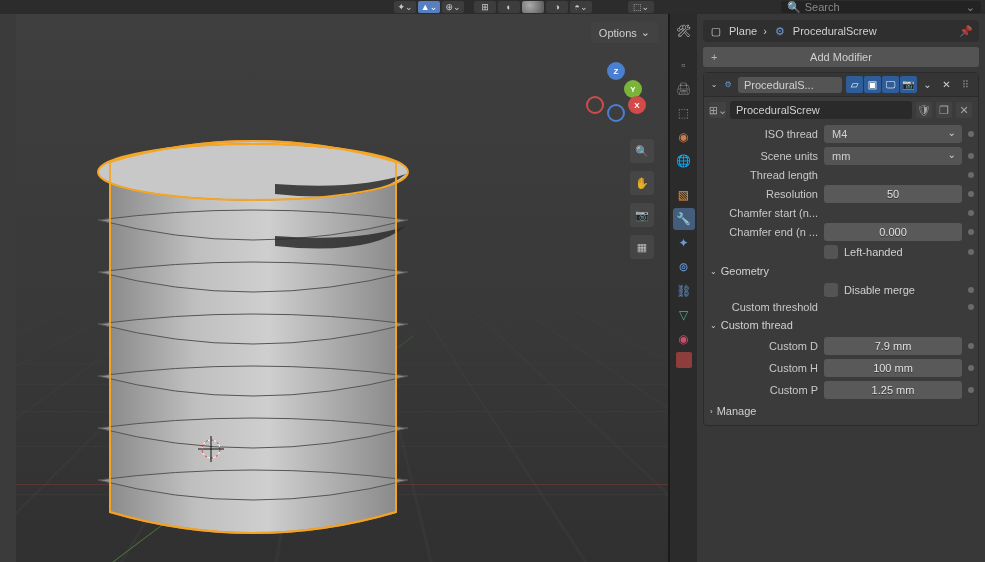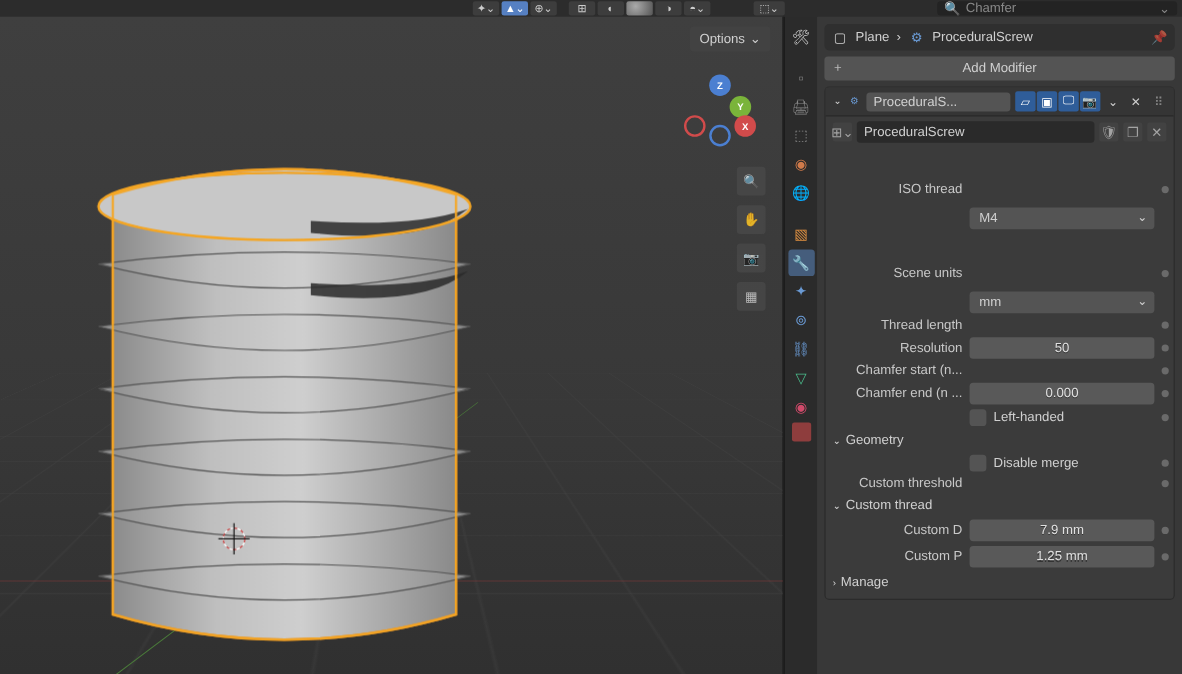--- a/index.html
+++ b/index.html
@@ -10,21 +10,21 @@
 .tb-group { display:flex; gap:2px; align-items:center; }
 .tb-icon { width:22px; height:12px; background:#3d3d3d; border-radius:2px; display:flex; align-items:center; justify-content:center; color:#ccc; font-size:9px; }
 .tb-icon.blue { background:#5680c2; color:#fff; }
 .tb-icon.sphere { background:radial-gradient(circle at 35% 35%, #aaa, #555); }
 .tb-sep { width:6px; }
 .search-box { margin-left:auto; background:#232323; border-radius:3px; width:200px; height:12px; display:flex; align-items:center; padding:0 6px; color:#888; gap:4px; }
 
 .main-row { display:flex; flex:1; min-height:0; }
 
 
-.viewport { position:relative; width:653px; background:linear-gradient(#3f3f3f,#383838 60%,#303030); overflow:hidden; border-right:1px solid #1a1a1a; }
+.viewport { position:relative; width:653px; background:linear-gradient(#3f3f3f,#383838 60%,#303030); overflow:hidden; border-right:1px solid #1a1a1a;margin-left:16px; }
 .floor { position:absolute; inset:0; background-image:
   linear-gradient(rgba(80,80,80,.3) 1px, transparent 1px),
   linear-gradient(90deg, rgba(80,80,80,.3) 1px, transparent 1px);
   background-size:60px 60px; transform:perspective(600px) rotateX(62deg) scale(2.2); transform-origin:50% 90%; opacity:.6; }
 .axis-line { position:absolute; height:1px; width:1000px; top:470px; left:-100px; }
 .axis-x { background:#8c3b3b; transform:perspective(600px) rotateX(62deg) rotateZ(0deg); transform-origin:300px 0; }
 .axis-y { background:#4a7a3a; transform:perspective(600px) rotateX(62deg) rotateZ(-58deg); transform-origin:300px 0; }
 
 .options-btn { position:absolute; top:8px; right:10px; background:#424242; padding:4px 8px; border-radius:3px; display:flex; align-items:center; gap:4px; }
 
@@ -70,21 +70,21 @@
 
 .node-name-row { display:flex; align-items:center; gap:4px; padding:4px 6px; }
 .node-name { flex:1; background:#2a2a2a; padding:3px 6px; border-radius:3px; }
 .nn-btn { width:16px; height:16px; display:flex; align-items:center; justify-content:center; opacity:.7; background:#454545; border-radius:2px; }
 
 .prop-rows { display:flex; flex-direction:column; padding:0 4px 4px; }
 .prow { display:flex; align-items:center; gap:6px; padding:2px 0; }
 .plabel { width:110px; text-align:right; color:#c8c8c8; font-size:11px; white-space:nowrap; overflow:hidden; }
 .pfield { flex:1; background:#545454; border-radius:3px; padding:3px 6px; text-align:center; position:relative; font-size:11px; }
 .pfield.num { background:#595959; color:#e0e0e0; text-shadow:0 1px 0 #333; }
-.pfield.enum { text-align:left; padding-left:8px; display:flex; align-items:center;margin-top:48px; }
+.pfield.enum { text-align:left; padding-left:8px; display:flex; align-items:center; }
 .pfield.enum::after { content:"⌄"; position:absolute; right:6px; top:2px; font-size:10px; }
 .pdot { width:6px; height:6px; border-radius:50%; background:#6a6a6a; margin-left:auto; }
 
 .section-hdr { display:flex; align-items:center; gap:4px; padding:4px 2px; color:#d0d0d0; }
 .section-hdr .chev { font-size:8px; }
 .checkbox-row { display:flex; align-items:center; gap:6px; padding:2px 0; }
 .checkbox-row .plabel { width:110px; }
 .checkbox-row .cb { width:14px; height:14px; background:#545454; border-radius:3px; }
 </style>
 </head>
@@ -99,21 +99,21 @@
     <div class="tb-icon">⊞</div>
     <div class="tb-icon">◐</div>
     <div class="tb-icon sphere"></div>
     <div class="tb-icon">◑</div>
     <div class="tb-icon">◓⌄</div>
   </div>
   <div style="width:28px"></div>
   <div class="tb-icon" style="width:26px">⬚⌄</div>
   <div class="search-box">
     <span>🔍</span>
-    <span>Chamfer</span>
+    <span>Search</span>
     <span style="margin-left:auto">⌄</span>
   </div>
 </div>
 
 <div class="main-row">
 
   <div class="viewport">
     <div class="floor"></div>
     <div class="axis-line axis-x"></div>
     <div class="axis-line axis-y"></div>
@@ -294,20 +294,25 @@
         <div class="section-hdr">
           <span class="chev">⌄</span>
           <span>Custom thread</span>
         </div>
         <div class="prow">
           <div class="plabel">Custom D</div>
           <div class="pfield num">7.9 mm</div>
           <div class="pdot"></div>
         </div>
         <div class="prow">
+          <div class="plabel">Custom H</div>
+          <div class="pfield num">100 mm</div>
+          <div class="pdot"></div>
+        </div>
+        <div class="prow">
           <div class="plabel">Custom P</div>
           <div class="pfield num">1.25 mm</div>
           <div class="pdot"></div>
         </div>
 
         <div class="section-hdr">
           <span class="chev">›</span>
           <span>Manage</span>
         </div>
       </div>

